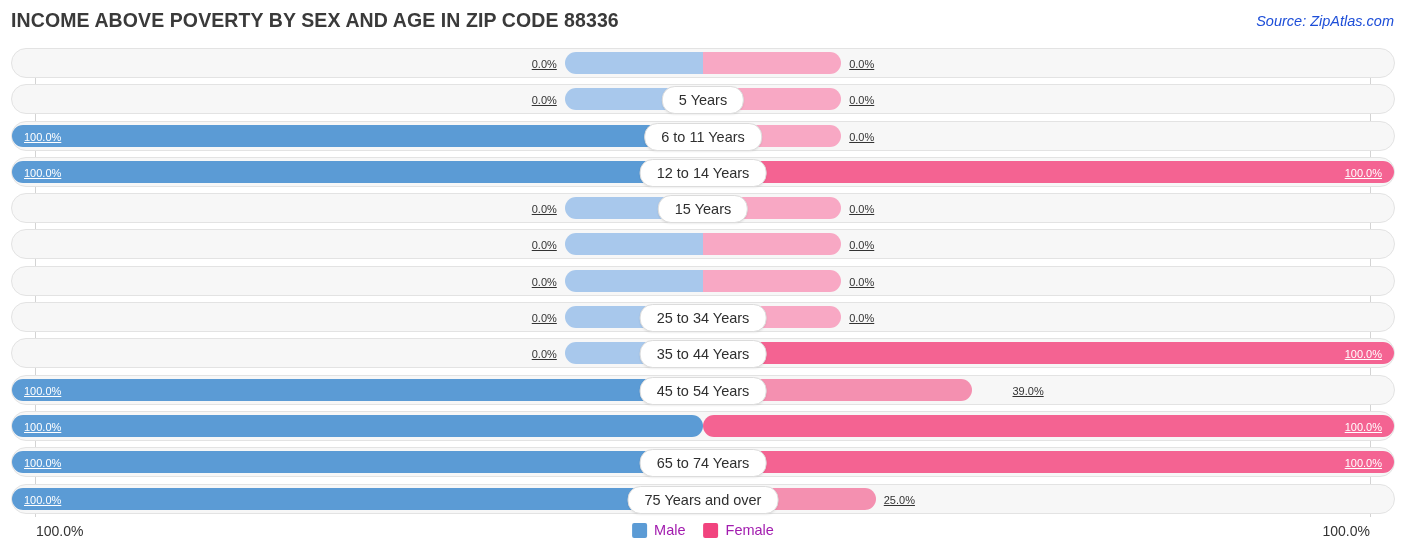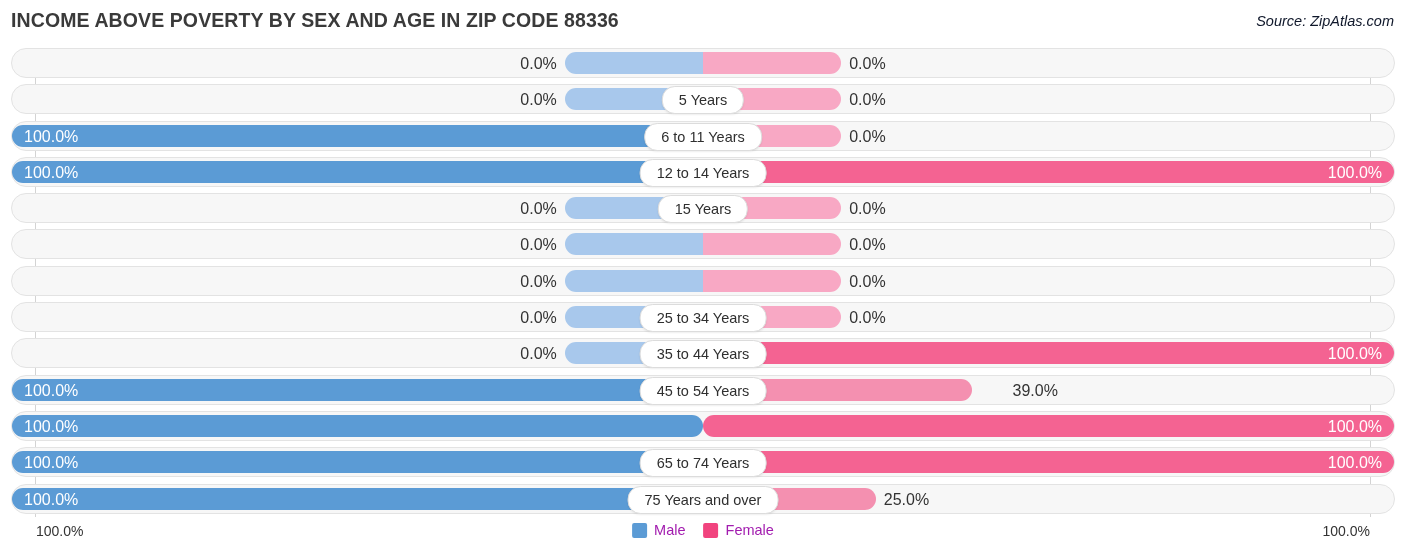--- a/index.html
+++ b/index.html
@@ -33,21 +33,21 @@
     letter-spacing: 0.1px;
     color: #3a3a3a;
     white-space: nowrap;
   }
   .source-note {
     position: absolute;
     right: 12px;
     top: 13px;
     font-size: 14.5px;
     font-style: italic;
-    color: #0f172a;
+    color: #1d4ed8;
     white-space: nowrap;
   }
 
   
   .plot {
     position: absolute;
     left: 11px;
     top: 48px;
     width: 1384px;
     height: 469px;
@@ -107,22 +107,23 @@
   .bar-female.zero{ background: #f8a8c4; }
   .bar-female.val { background: #f46392; }
   .bar-female.mid { background: #f490b0; }
 
   
   .vlabel {
     position: absolute;
     top: 0;
     height: 30px;
     line-height: 30px;
-    font-size: 16px;
-    white-space: nowrap;
+    font-size: 11px;
+    white-space: nowrap;
+    text-decoration: underline;
   }
   .vlabel.outside { color: #333333; }
   .vlabel.inside  { color: #ffffff; }
 
   .vlabel.male-outside  { text-align: right; }
   .vlabel.female-outside{ text-align: left; }
 
   
   .pill {
     position: absolute;

